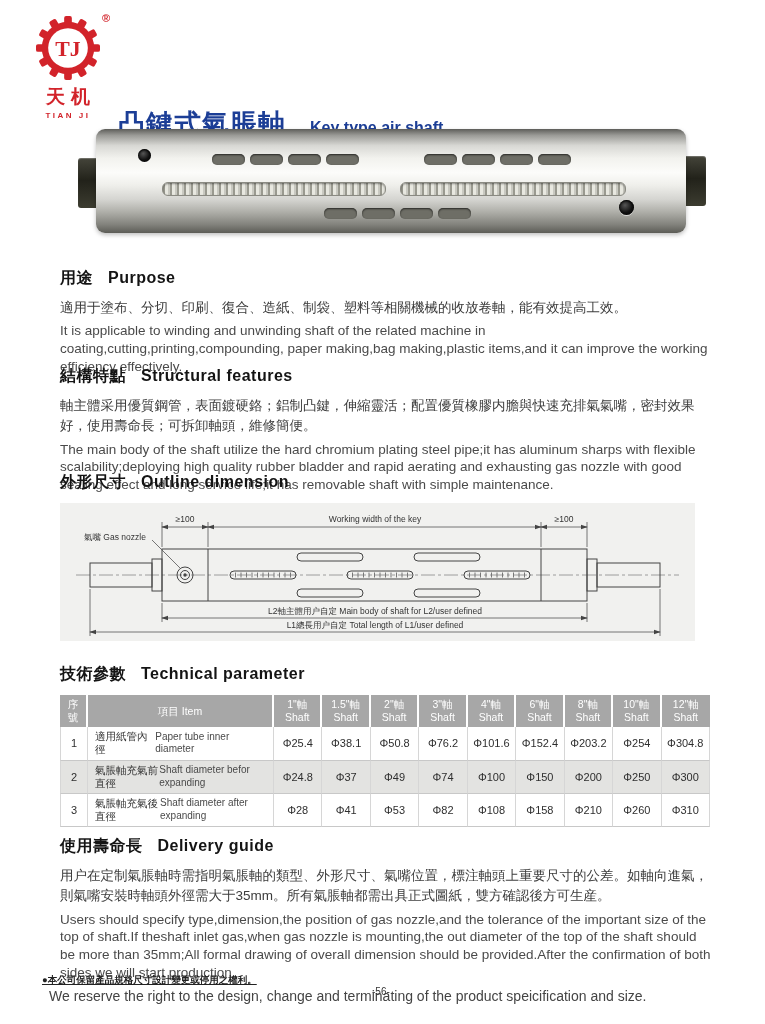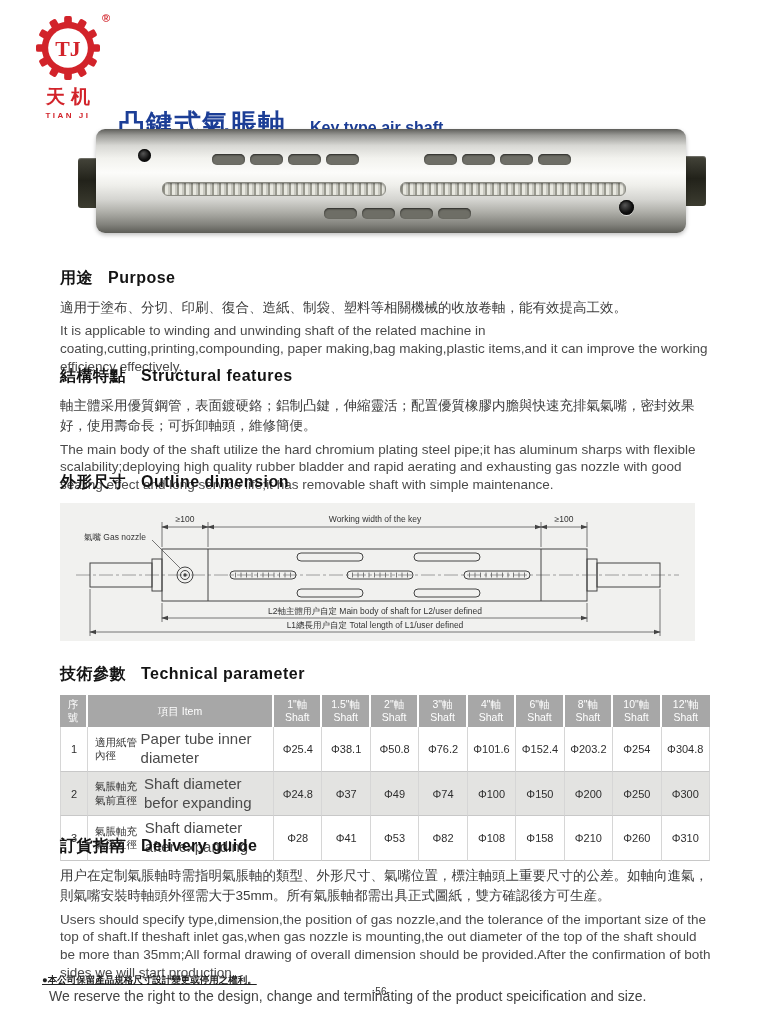--- a/index.html
+++ b/index.html
@@ -59,21 +59,21 @@
   .th{background:#a7a7a7;color:#fff;text-align:center;font-size:10.5px;line-height:1.25;
       padding:3px 0;border-right:2px solid #fff;display:flex;flex-direction:column;
       justify-content:center;min-height:30px;box-sizing:border-box;}
   .th:nth-child(11n){border-right:none;}
   .td{background:#fff;border-bottom:1px solid #c8c8c8;border-right:1px solid #d6d6d6;
       font-size:11px;color:#2e2e2e;display:flex;align-items:center;justify-content:center;
       min-height:29px;box-sizing:border-box;}
   .td.first{border-left:1px solid #d6d6d6;}
   .td.item{flex-direction:row;align-items:center;justify-content:center;padding:3px 7px;}
   .td.item .cn{font-size:10.5px;color:#343434;line-height:1.25;}
-  .td.item .en{font-size:15px;color:#4a4a4a;line-height:1.25;}
+  .td.item .en{font-size:10px;color:#4a4a4a;line-height:1.25;}
   .td.alt{background:#e3e3e1;}
 
   
   .footer{position:absolute;left:42px;top:974px;width:690px;}
   .footer-cn{font-size:9.5px;font-weight:bold;color:#222;margin:0;text-decoration:underline;}
   .footer-en{font-size:14px;color:#444;margin:1px 0 0 7px;}
   .page-num{position:absolute;left:372px;top:986px;font-size:10px;color:#333;}
 </style>
 </head>
 <body>
@@ -325,21 +325,21 @@
       <div class="td">Φ108</div>
       <div class="td">Φ158</div>
       <div class="td">Φ210</div>
       <div class="td">Φ260</div>
       <div class="td">Φ310</div>
     </div>
   </div>
 
   <div class="section" style="top:836px">
     <h2 class="sec-h">
-      <span>訂貨指南</span>
+      <span>使用壽命長</span>
       <span class="en">Delivery guide</span>
     </h2>
     <p class="p-cn">用户在定制氣脹軸時需指明氣脹軸的類型、外形尺寸、氣嘴位置，標注軸頭上重要尺寸的公差。如軸向進氣，則氣嘴安裝時軸頭外徑需大于35mm。所有氣脹軸都需出具正式圖紙，雙方確認後方可生産。</p>
     <p class="p-en">Users should specify type,dimension,the position of gas nozzle,and the tolerance of the important size of the top of shaft.If theshaft inlet gas,when gas nozzle is mounting,the out diameter of the top of the shaft should be more than 35mm;All formal drawing of overall dimension should be provided.After the confirmation of both sides,we will start production.</p>
   </div>
 
   <div class="footer">
     <p class="footer-cn">●本公司保留產品規格尺寸設計變更或停用之權利。</p>
     <p class="footer-en">We reserve the right to the design, change and terminating of the product speicification and size.</p>
   </div>

